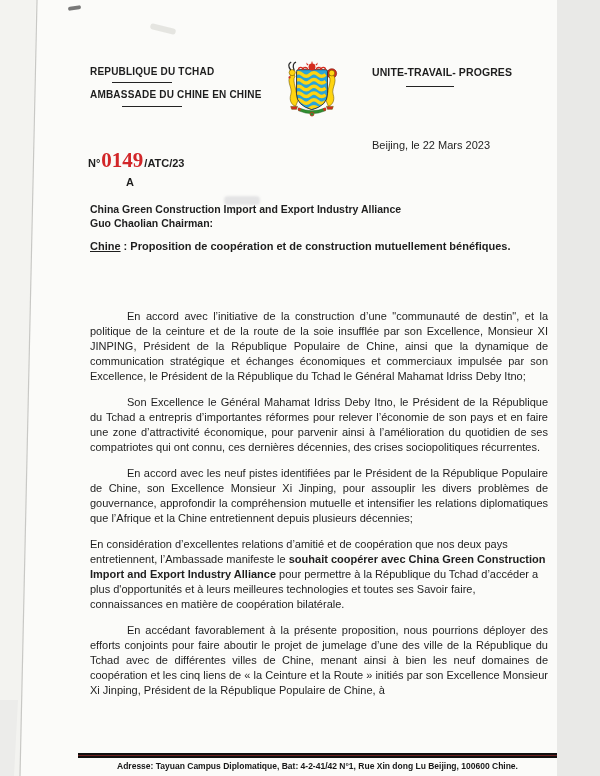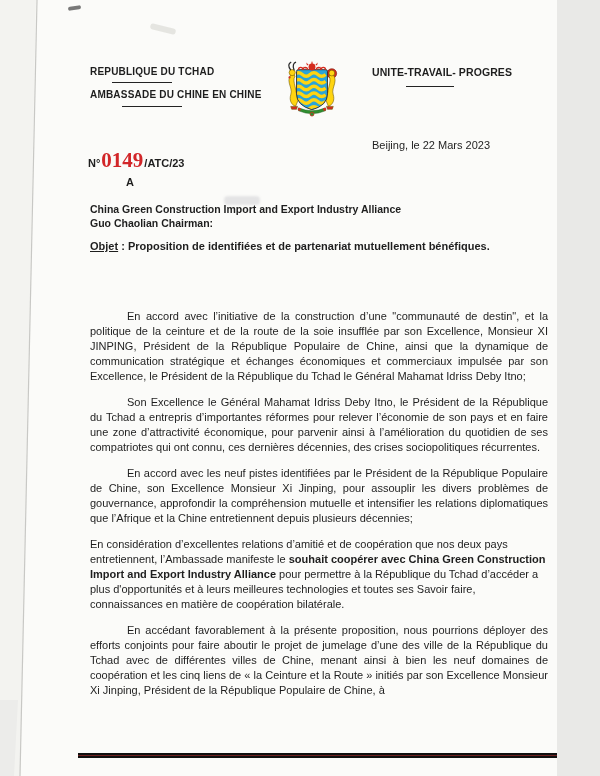--- a/index.html
+++ b/index.html
@@ -130,27 +130,28 @@
     </div>
     <div class="dateline">Beijing, le 22 Mars 2023</div>
 
     <div class="salutation">A</div>
     <div class="addressee">
       <div>China Green Construction Import and Export Industry Alliance</div>
       <div>Guo Chaolian Chairman:</div>
     </div>
 
     <div class="subject">
-      <span class="obj-label">Objet</span><span> : </span><span>Proposition de identifiées et de partenariat mutuellement bénéfiques.</span>
+      <span class="obj-label">Chine</span><span> : </span><span>Proposition de coopération et de construction mutuellement bénéfiques.</span>
     </div>
 
     <div class="body-text">
       <p class="just">En accord avec l’initiative de la construction d’une "communauté de destin", et la politique de la ceinture et de la route de la soie insufflée par son Excellence, Monsieur XI JINPING, Président de la République Populaire de Chine, ainsi que la dynamique de communication stratégique et échanges économiques et commerciaux impulsée par son Excellence, le Président de la République du Tchad le Général Mahamat Idriss Deby Itno;</p>
       <p class="just">Son Excellence le Général Mahamat Idriss Deby Itno, le Président de la République du Tchad a entrepris d’importantes réformes pour relever l’économie de son pays et en faire une zone d’attractivité économique, pour parvenir ainsi à l’amélioration du quotidien de ses compatriotes qui ont connu, ces dernières décennies, des crises sociopolitiques récurrentes.</p>
       <p class="just">En accord avec les neuf pistes identifiées par le Président de la République Populaire de Chine, son Excellence Monsieur Xi Jinping, pour assouplir les divers problèmes de gouvernance, approfondir la compréhension mutuelle et intensifier les relations diplomatiques que l’Afrique et la Chine entretiennent depuis plusieurs décennies;</p>
       <p class="flush"><span>En considération d’excellentes relations d’amitié et de coopération que nos deux pays entretiennent, l’Ambassade manifeste le </span><b>souhait coopérer avec China Green Construction Import and Export Industry Alliance</b><span> pour permettre à la République du Tchad d’accéder a plus d'opportunités et à leurs meilleures technologies et toutes ses Savoir faire, connaissances en matière de coopération bilatérale.</span></p>
       <p class="just">En accédant favorablement à la présente proposition, nous pourrions déployer des efforts conjoints pour faire aboutir le projet de jumelage d’une des ville de la République du Tchad avec de différentes villes de Chine, menant ainsi à bien les neuf domaines de coopération et les cinq liens de « la Ceinture et la Route » initiés par son Excellence Monsieur Xi Jinping, Président de la République Populaire de Chine, à</p>
     </div>
 
     <div class="footer-bar"></div>
+    <div class="footer-text">Adresse: Tayuan Campus Diplomatique, Bat: 4-2-41/42 N°1, Rue Xin dong Lu Beijing, 100600 Chine.</div>
 
   </div>
 </div>
 
 </body></html>

